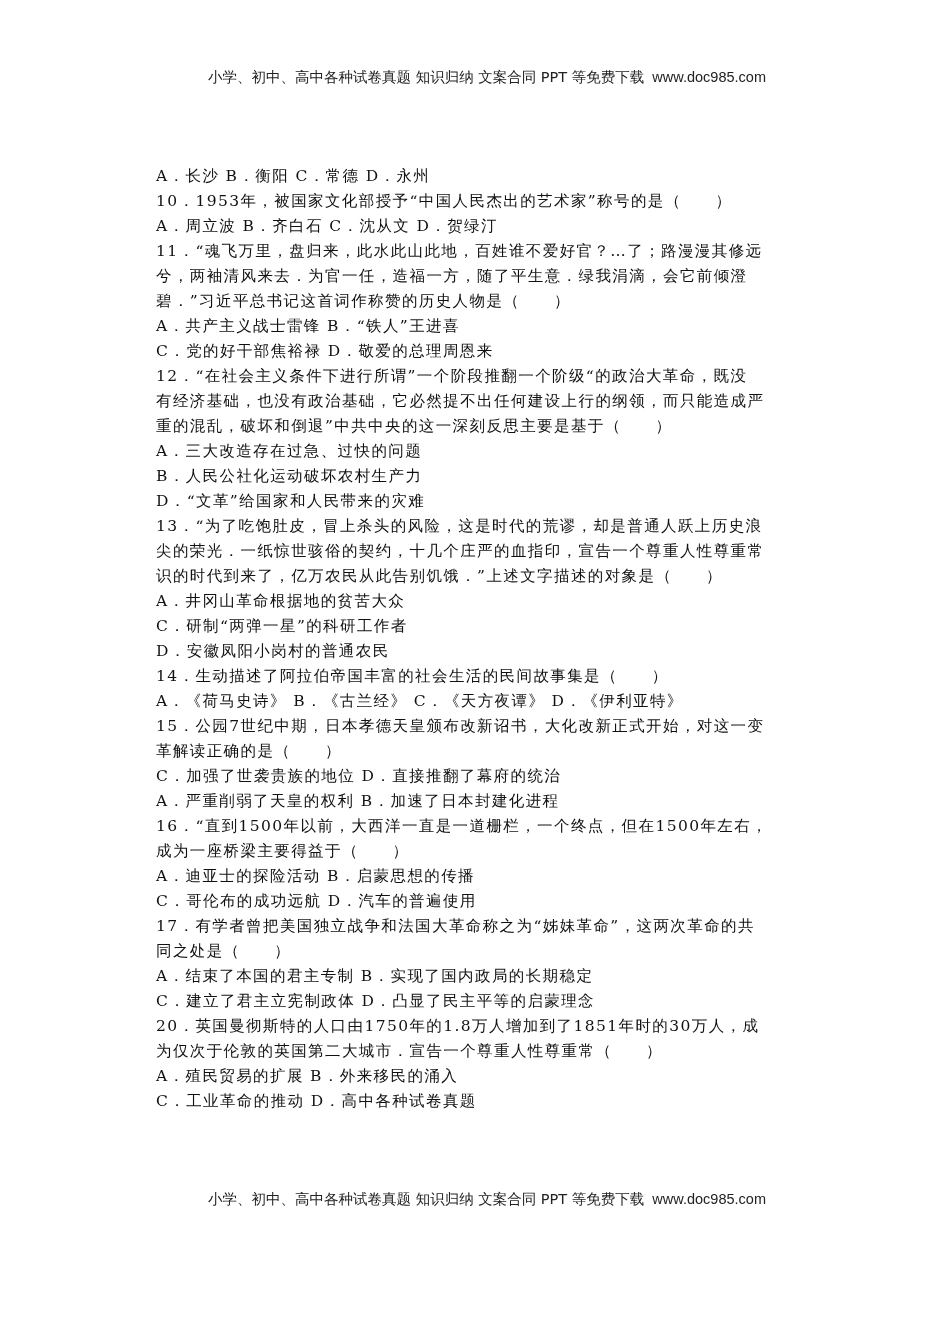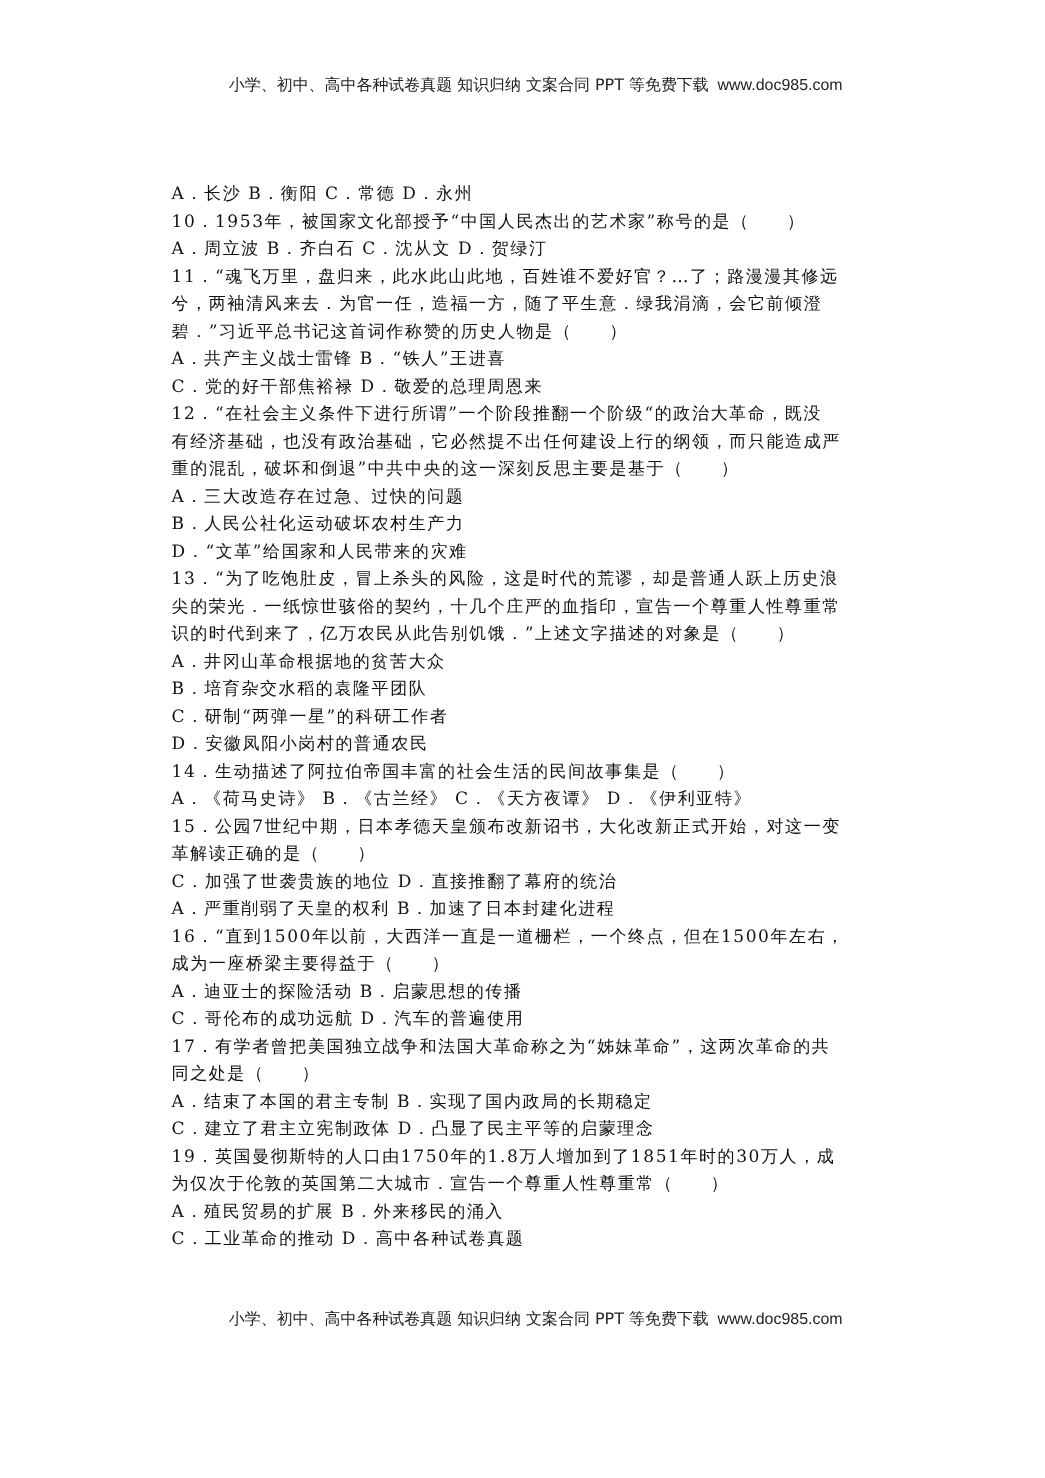--- a/index.html
+++ b/index.html
@@ -42,38 +42,37 @@
     <div class="line">12．“在社会主义条件下进行所谓”一个阶段推翻一个阶级“的政治大革命，既没</div>
     <div class="line">有经济基础，也没有政治基础，它必然提不出任何建设上行的纲领，而只能造成严</div>
     <div class="line">重的混乱，破坏和倒退”中共中央的这一深刻反思主要是基于（　　）</div>
     <div class="line">A．三大改造存在过急、过快的问题</div>
     <div class="line">B．人民公社化运动破坏农村生产力</div>
     <div class="line">D．“文革”给国家和人民带来的灾难</div>
     <div class="line">13．“为了吃饱肚皮，冒上杀头的风险，这是时代的荒谬，却是普通人跃上历史浪</div>
     <div class="line">尖的荣光．一纸惊世骇俗的契约，十几个庄严的血指印，宣告一个尊重人性尊重常</div>
     <div class="line">识的时代到来了，亿万农民从此告别饥饿．”上述文字描述的对象是（　　）</div>
     <div class="line">A．井冈山革命根据地的贫苦大众</div>
-    <div class="line">B．培育杂交水稻的袁隆平团队</div>
     <div class="line">C．研制“两弹一星”的科研工作者</div>
     <div class="line">D．安徽凤阳小岗村的普通农民</div>
     <div class="line">14．生动描述了阿拉伯帝国丰富的社会生活的民间故事集是（　　）</div>
     <div class="line">A．《荷马史诗》 B．《古兰经》 C．《天方夜谭》 D．《伊利亚特》</div>
     <div class="line">15．公园7世纪中期，日本孝德天皇颁布改新诏书，大化改新正式开始，对这一变</div>
     <div class="line">革解读正确的是（　　）</div>
     <div class="line">C．加强了世袭贵族的地位 D．直接推翻了幕府的统治</div>
     <div class="line">A．严重削弱了天皇的权利 B．加速了日本封建化进程</div>
     <div class="line">16．“直到1500年以前，大西洋一直是一道栅栏，一个终点，但在1500年左右，</div>
     <div class="line">成为一座桥梁主要得益于（　　）</div>
     <div class="line">A．迪亚士的探险活动 B．启蒙思想的传播</div>
     <div class="line">C．哥伦布的成功远航 D．汽车的普遍使用</div>
     <div class="line">17．有学者曾把美国独立战争和法国大革命称之为“姊妹革命”，这两次革命的共</div>
     <div class="line">同之处是（　　）</div>
     <div class="line">A．结束了本国的君主专制 B．实现了国内政局的长期稳定</div>
     <div class="line">C．建立了君主立宪制政体 D．凸显了民主平等的启蒙理念</div>
-    <div class="line">19．英国曼彻斯特的人口由1750年的1.8万人增加到了1851年时的30万人，成</div>
+    <div class="line">20．英国曼彻斯特的人口由1750年的1.8万人增加到了1851年时的30万人，成</div>
     <div class="line">为仅次于伦敦的英国第二大城市．宣告一个尊重人性尊重常（　　）</div>
     <div class="line">A．殖民贸易的扩展 B．外来移民的涌入</div>
     <div class="line">C．工业革命的推动 D．高中各种试卷真题</div>
   </div>
 
   <div class="banner bottom">
     <span>小学、初中、高中各种试卷真题 知识归纳 文案合同 PPT 等免费下载</span><span class="url">www.doc985.com</span>
   </div>
 </div>
 

